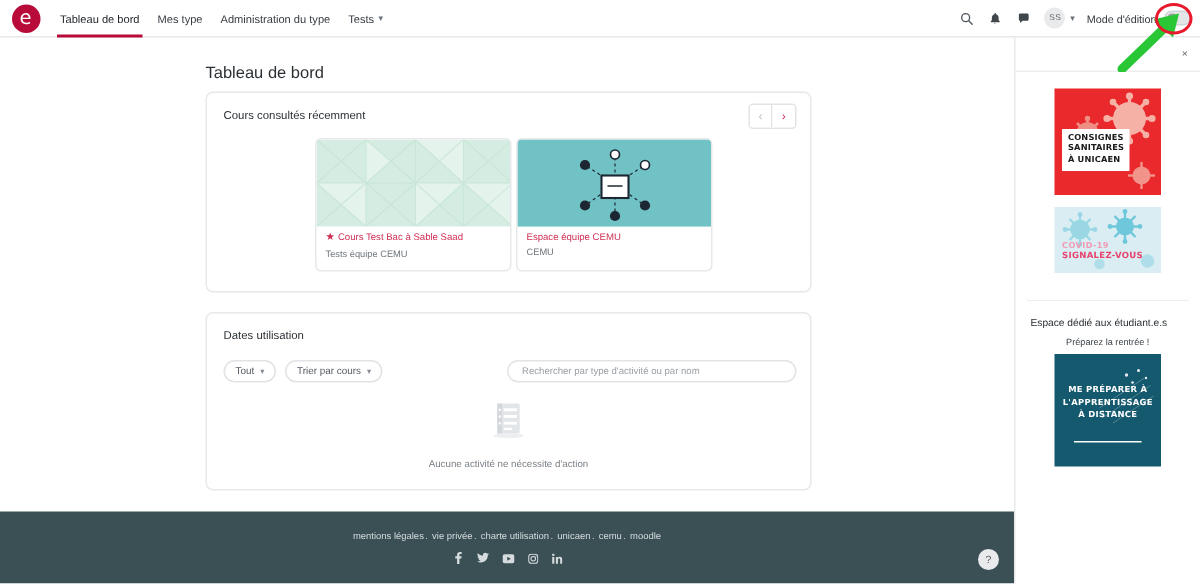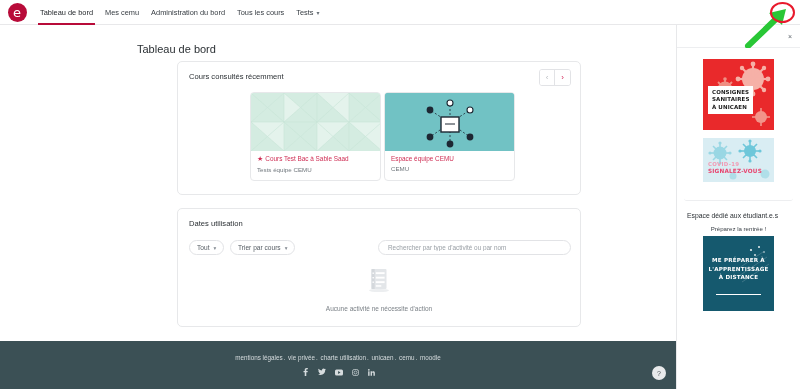--- a/index.html
+++ b/index.html
@@ -74,21 +74,21 @@
   .main-col {
     position:absolute; left:0; top:0; width:676px; height:316px;
     background:#ffffff; overflow:hidden;
   }
   .page-title {
     position:absolute; left:137px; top:18px;
     font-size:11px; color:#2b3034; font-weight:400;
   }
 
   .card {
-    position:absolute; background:#fff; border:1px solid #e7e8ea; border-radius:5px;margin-left:40px;
+    position:absolute; background:#fff; border:1px solid #e7e8ea; border-radius:5px;
   }
   .card-recent { left:137px; top:36px; width:404px; height:134px; }
   .card-dates  { left:137px; top:183px; width:404px; height:119px; }
 
   .card-title { position:absolute; left:11px; top:10px; font-size:7.6px; color:#2b3034; }
 
   .carousel-nav {
     position:absolute; right:9px; top:7px; display:flex;
     border:1px solid #e2e3e6; border-radius:3px; overflow:hidden; background:#fff;
   }
@@ -228,34 +228,58 @@
   <div class="navbar">
     <div class="brand">
       <div class="brand-circle">e</div>
     </div>
 
     <div class="nav-items">
       <div class="nav-item active">
         <span>Tableau de bord</span>
       </div>
       <div class="nav-item">
-        <span>Mes cemu</span>
+        <span>Mes type</span>
       </div>
       <div class="nav-item">
-        <span>Administration du bord</span>
-      </div>
-      <div class="nav-item">
-        <span>Tous les cours</span>
+        <span>Administration du type</span>
       </div>
       <div class="nav-item">
         <span>Tests</span>
         <span class="caret">▾</span>
       </div>
     </div>
 
+    <div class="nav-right">
+      <div class="icon-btn">
+        <svg width="9" height="9" viewBox="0 0 16 16" fill="none" stroke="#50565c" stroke-width="1.6">
+          <circle cx="6.7" cy="6.7" r="4.7"></circle>
+            <line x1="10.3" y1="10.3" x2="14.5" y2="14.5" stroke-linecap="round"></line>
+        </svg>
+      </div>
+      <div class="icon-btn">
+        <svg width="9" height="9" viewBox="0 0 16 16" fill="#3f464c">
+          <path d="M8 1.3c-.6 0-1 .45-1 1v.5C5.2 3.25 4 4.9 4 6.9v2.7L2.7 11.2c-.25.33-.02.8.4.8h9.8c.42 0 .65-.47.4-.8L12 9.6V6.9c0-2-1.2-3.65-3-4.1v-.5c0-.55-.4-1-1-1z"></path>
+          <path d="M6.4 13c.2.9 1.8.9 2 0z"></path>
+        </svg>
+      </div>
+      <div class="icon-btn">
+        <svg width="9" height="9" viewBox="0 0 16 16" fill="#3f464c">
+          <path d="M2.2 3.6c0-1 .8-1.7 1.8-1.7h8c1 0 1.8.7 1.8 1.7v5c0 1-.8 1.8-1.8 1.8H6.6L3.6 13V10.4h-.4c-.6-.25-1-.95-1-1.8z"></path>
+        </svg>
+      </div>
+      <div class="avatar-wrap">
+        <div class="avatar">SS</div>
+        <span class="caret">▾</span>
+      </div>
+      <div class="edit-label">Mode d'édition</div>
+      <div class="toggle">
+        <div class="knob"></div>
+      </div>
+    </div>
   </div>
 
   <div class="annot-ellipse"></div>
   <svg class="annot-arrow" viewBox="0 0 48 40">
     <path d="M4 38 L33 10" stroke="#29c736" stroke-width="6" stroke-linecap="round" fill="none"></path>
     <path d="M42 1 L25 5 L38 17 Z" fill="#29c736"></path>
   </svg>
 
   <div class="body-wrap">
 

